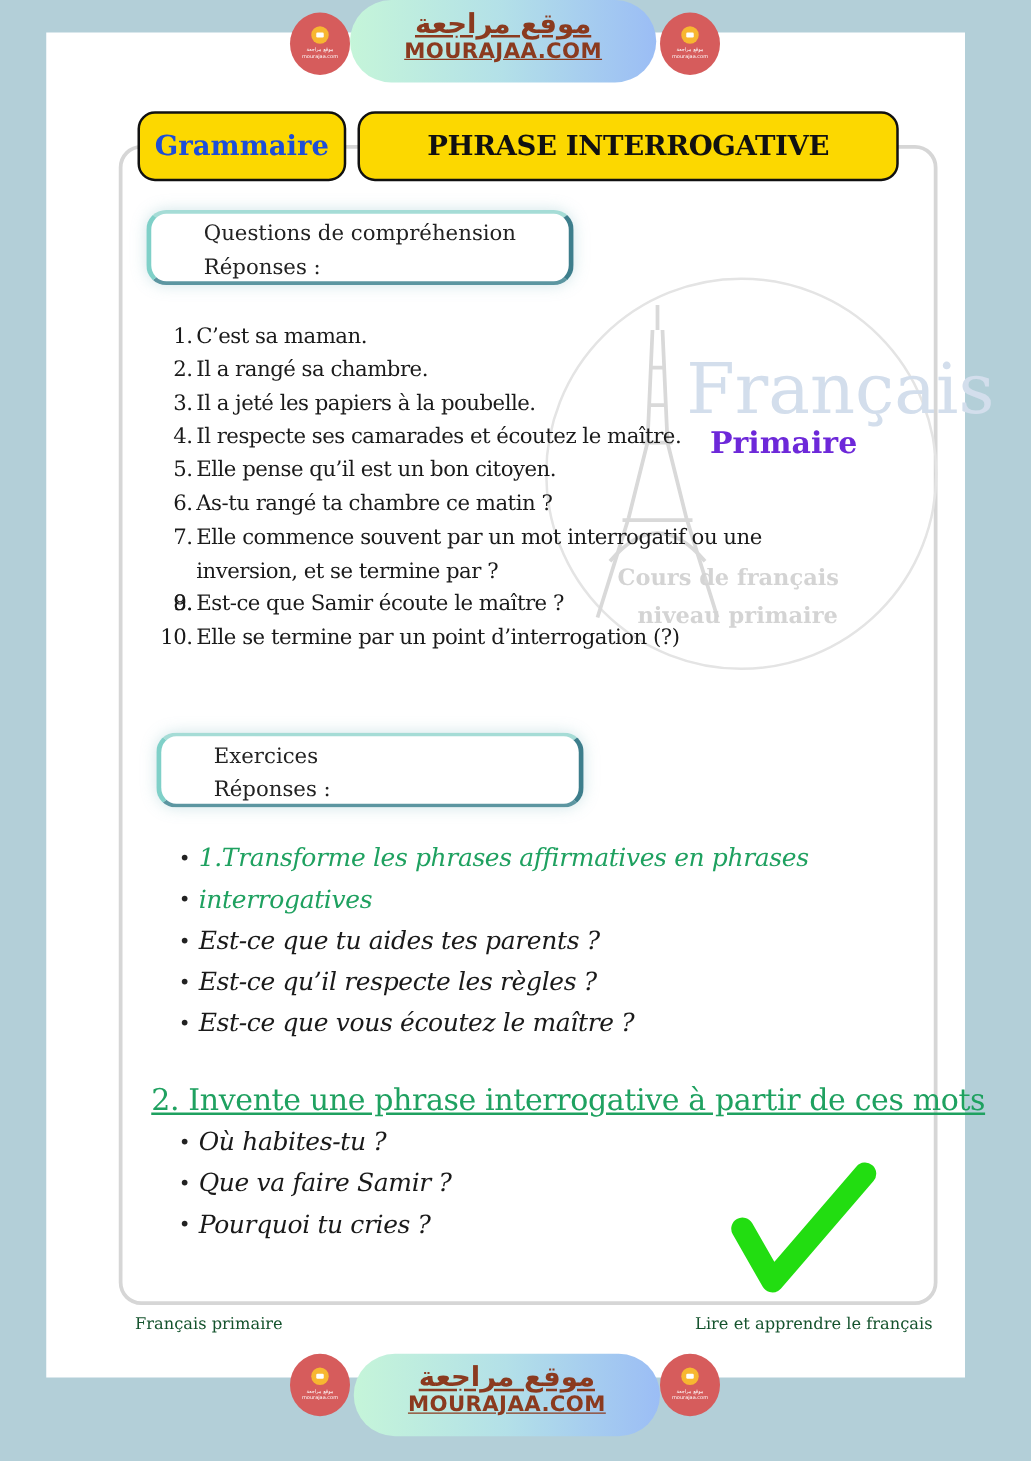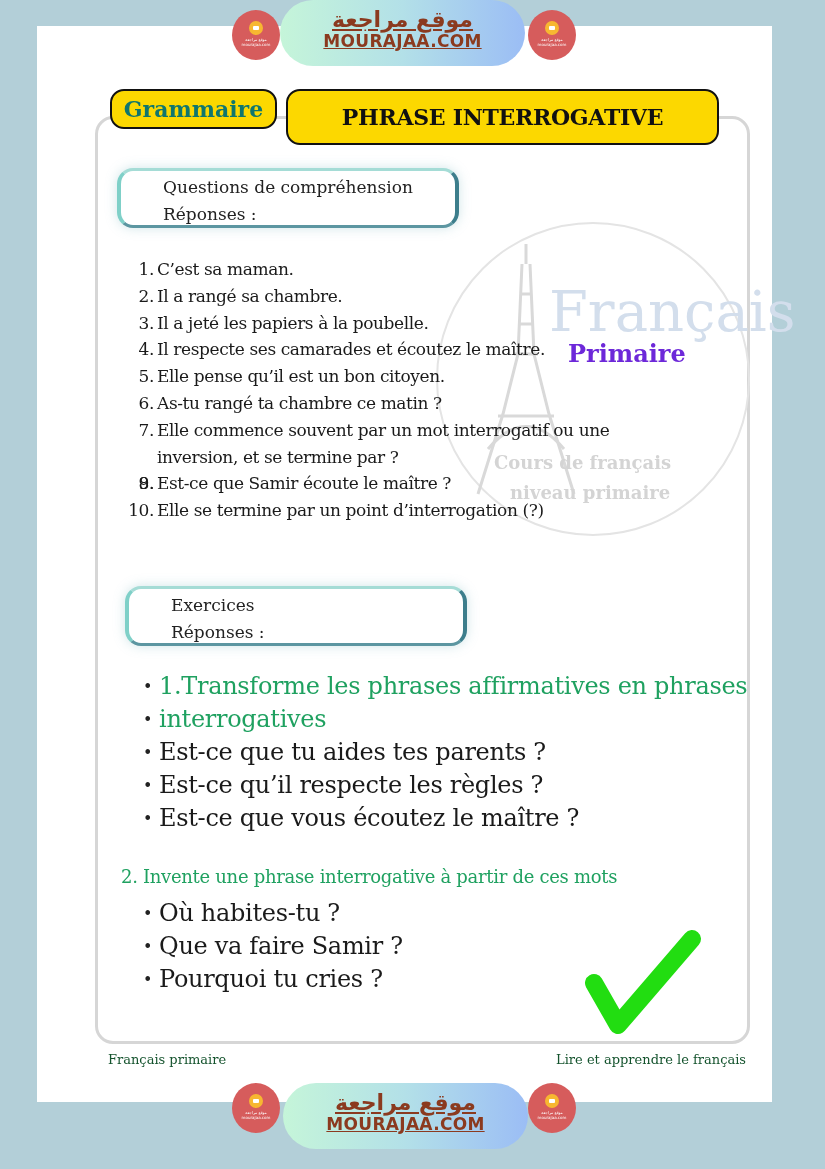--- a/index.html
+++ b/index.html
@@ -39,21 +39,21 @@
   }
   .badge .tiny {
     font-family:"DejaVu Sans", sans-serif; font-size:4px; color:#fff; line-height:5px;
   }
   
   .pill {
     position:absolute; background:#fcd800; border:2.5px solid #111; border-radius:14px;
     box-sizing:border-box; display:flex; align-items:center; justify-content:center;
     font-family:"DejaVu Serif", serif; font-weight:bold; z-index:2;
   }
-  .pill-grammaire { left:110px; top:89px; width:167px; height:40px; color:#0f766e; font-size:22px; }
+  .pill-grammaire { left:110px; top:89px; width:167px; height:56px; color:#1d4ed8; font-size:22px; }
   .pill-title { left:286px; top:89px; width:433px; height:56px; color:#111; font-size:22px; letter-spacing:-0.3px; }
   
   .frame {
     position:absolute; left:95px; top:116px; width:655px; height:928px;
     border:3px solid #d6d6d6; border-radius:18px; box-sizing:border-box; z-index:1;
   }
   
   .sec-box {
     position:absolute; height:60px; border-radius:16px;
     border-left:4px solid #7fd0c8; border-top:3px solid #a5dcd6;
@@ -85,24 +85,24 @@
   .wm .tower { position:absolute; left:10px; top:10px; }
   
   .answers { position:absolute; left:128px; top:256px; z-index:2; }
   .ans {
     position:relative; font-size:17px; line-height:26.8px; color:#1a1a1a; padding-left:29px;
     font-family:"DejaVu Serif", serif; letter-spacing:-0.4px; white-space:nowrap;
   }
   .ans .num { position:absolute; left:0; width:26px; text-align:right; }
   
   .ex { position:absolute; z-index:2; font-family:"DejaVu Serif", serif; letter-spacing:-0.3px; }
-  .bullet-row { position:relative; font-size:24px; line-height:33px; color:#1a1a1a; padding-left:16px; white-space:nowrap; }
+  .bullet-row { position:relative; font-size:20px; line-height:33px; color:#1a1a1a; padding-left:16px; white-space:nowrap;font-style:italic; }
   .bullet-row::before { content:"•"; position:absolute; left:0; top:0; color:#222; font-size:16px; }
   .green { color:#1fa160; }
-  .heading2 { position:absolute; left:121px; top:866px; font-size:18px; color:#1fa160; z-index:2; white-space:nowrap; letter-spacing:-0.3px; }
+  .heading2 { position:absolute; left:121px; top:866px; font-size:24px; color:#1fa160; z-index:2; white-space:nowrap; letter-spacing:-0.3px;text-decoration:underline; }
   .check { position:absolute; left:580px; top:925px; z-index:2; }
   .footer-left, .footer-right {
     position:absolute; top:1052px; font-size:13px; color:#14532d; font-family:"DejaVu Serif", serif; z-index:2;
   }
   .footer-left { left:108px; }
   .footer-right { right:79px; }
 </style>
 </head>
 <body>
 

